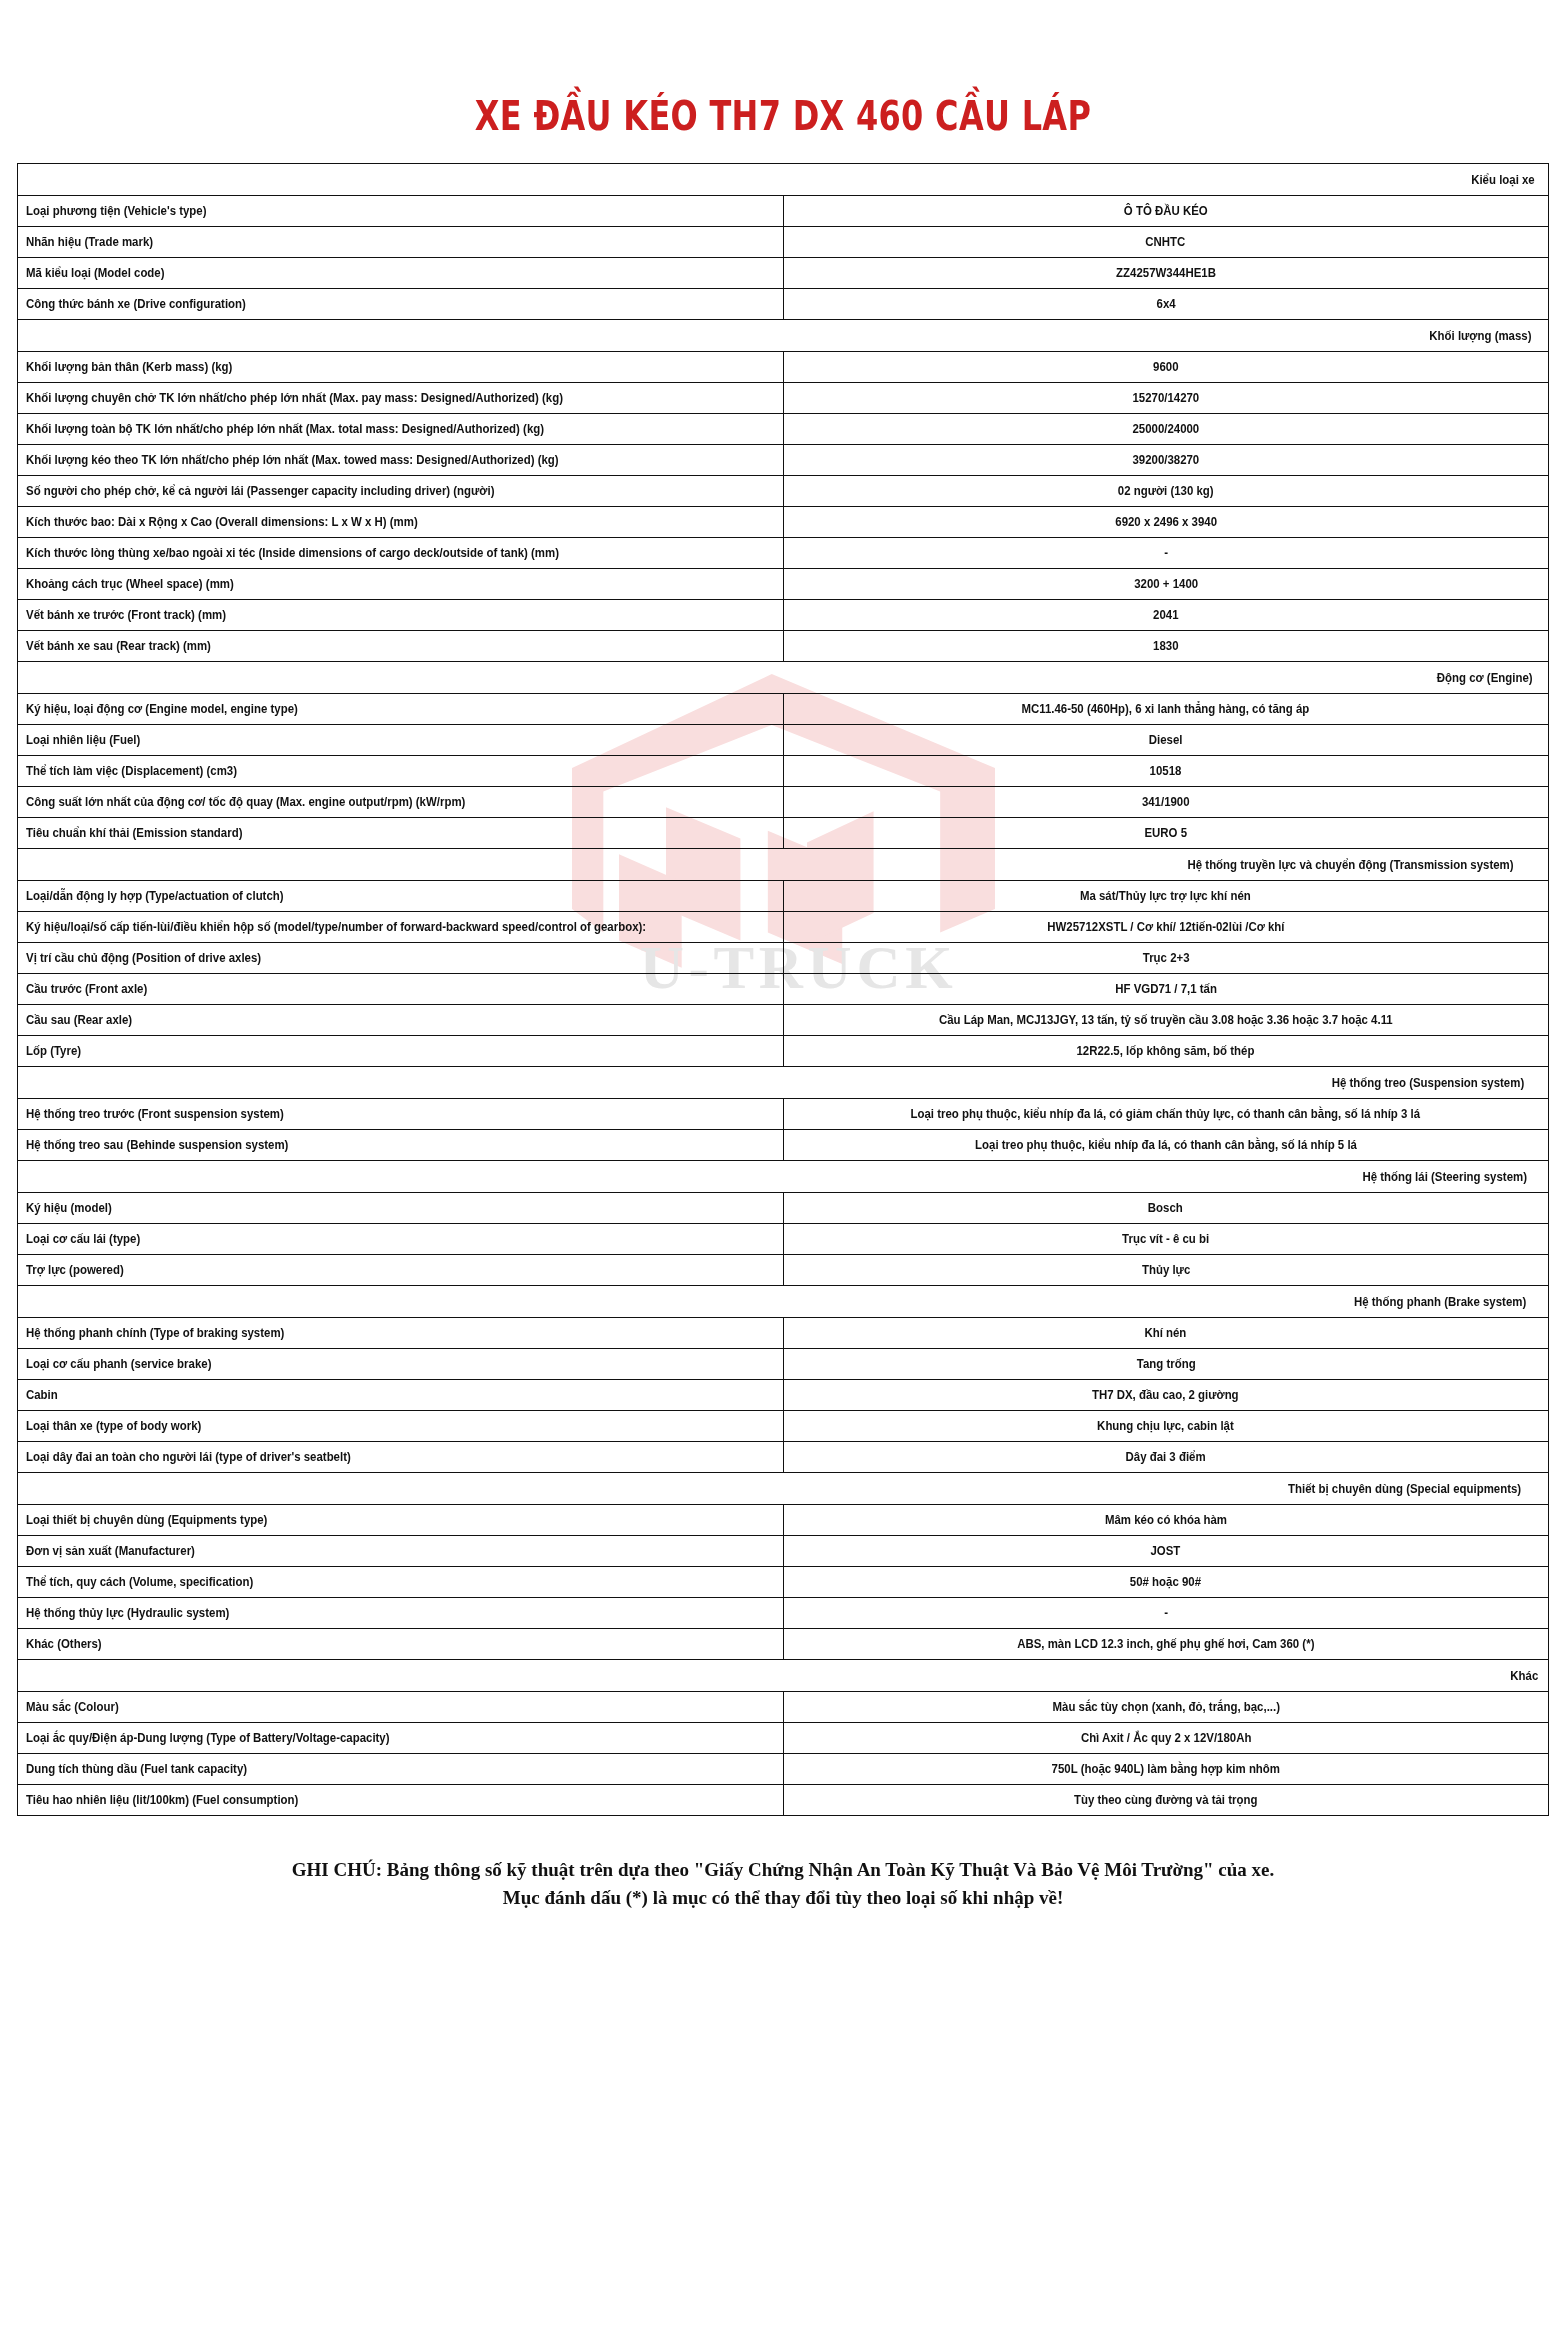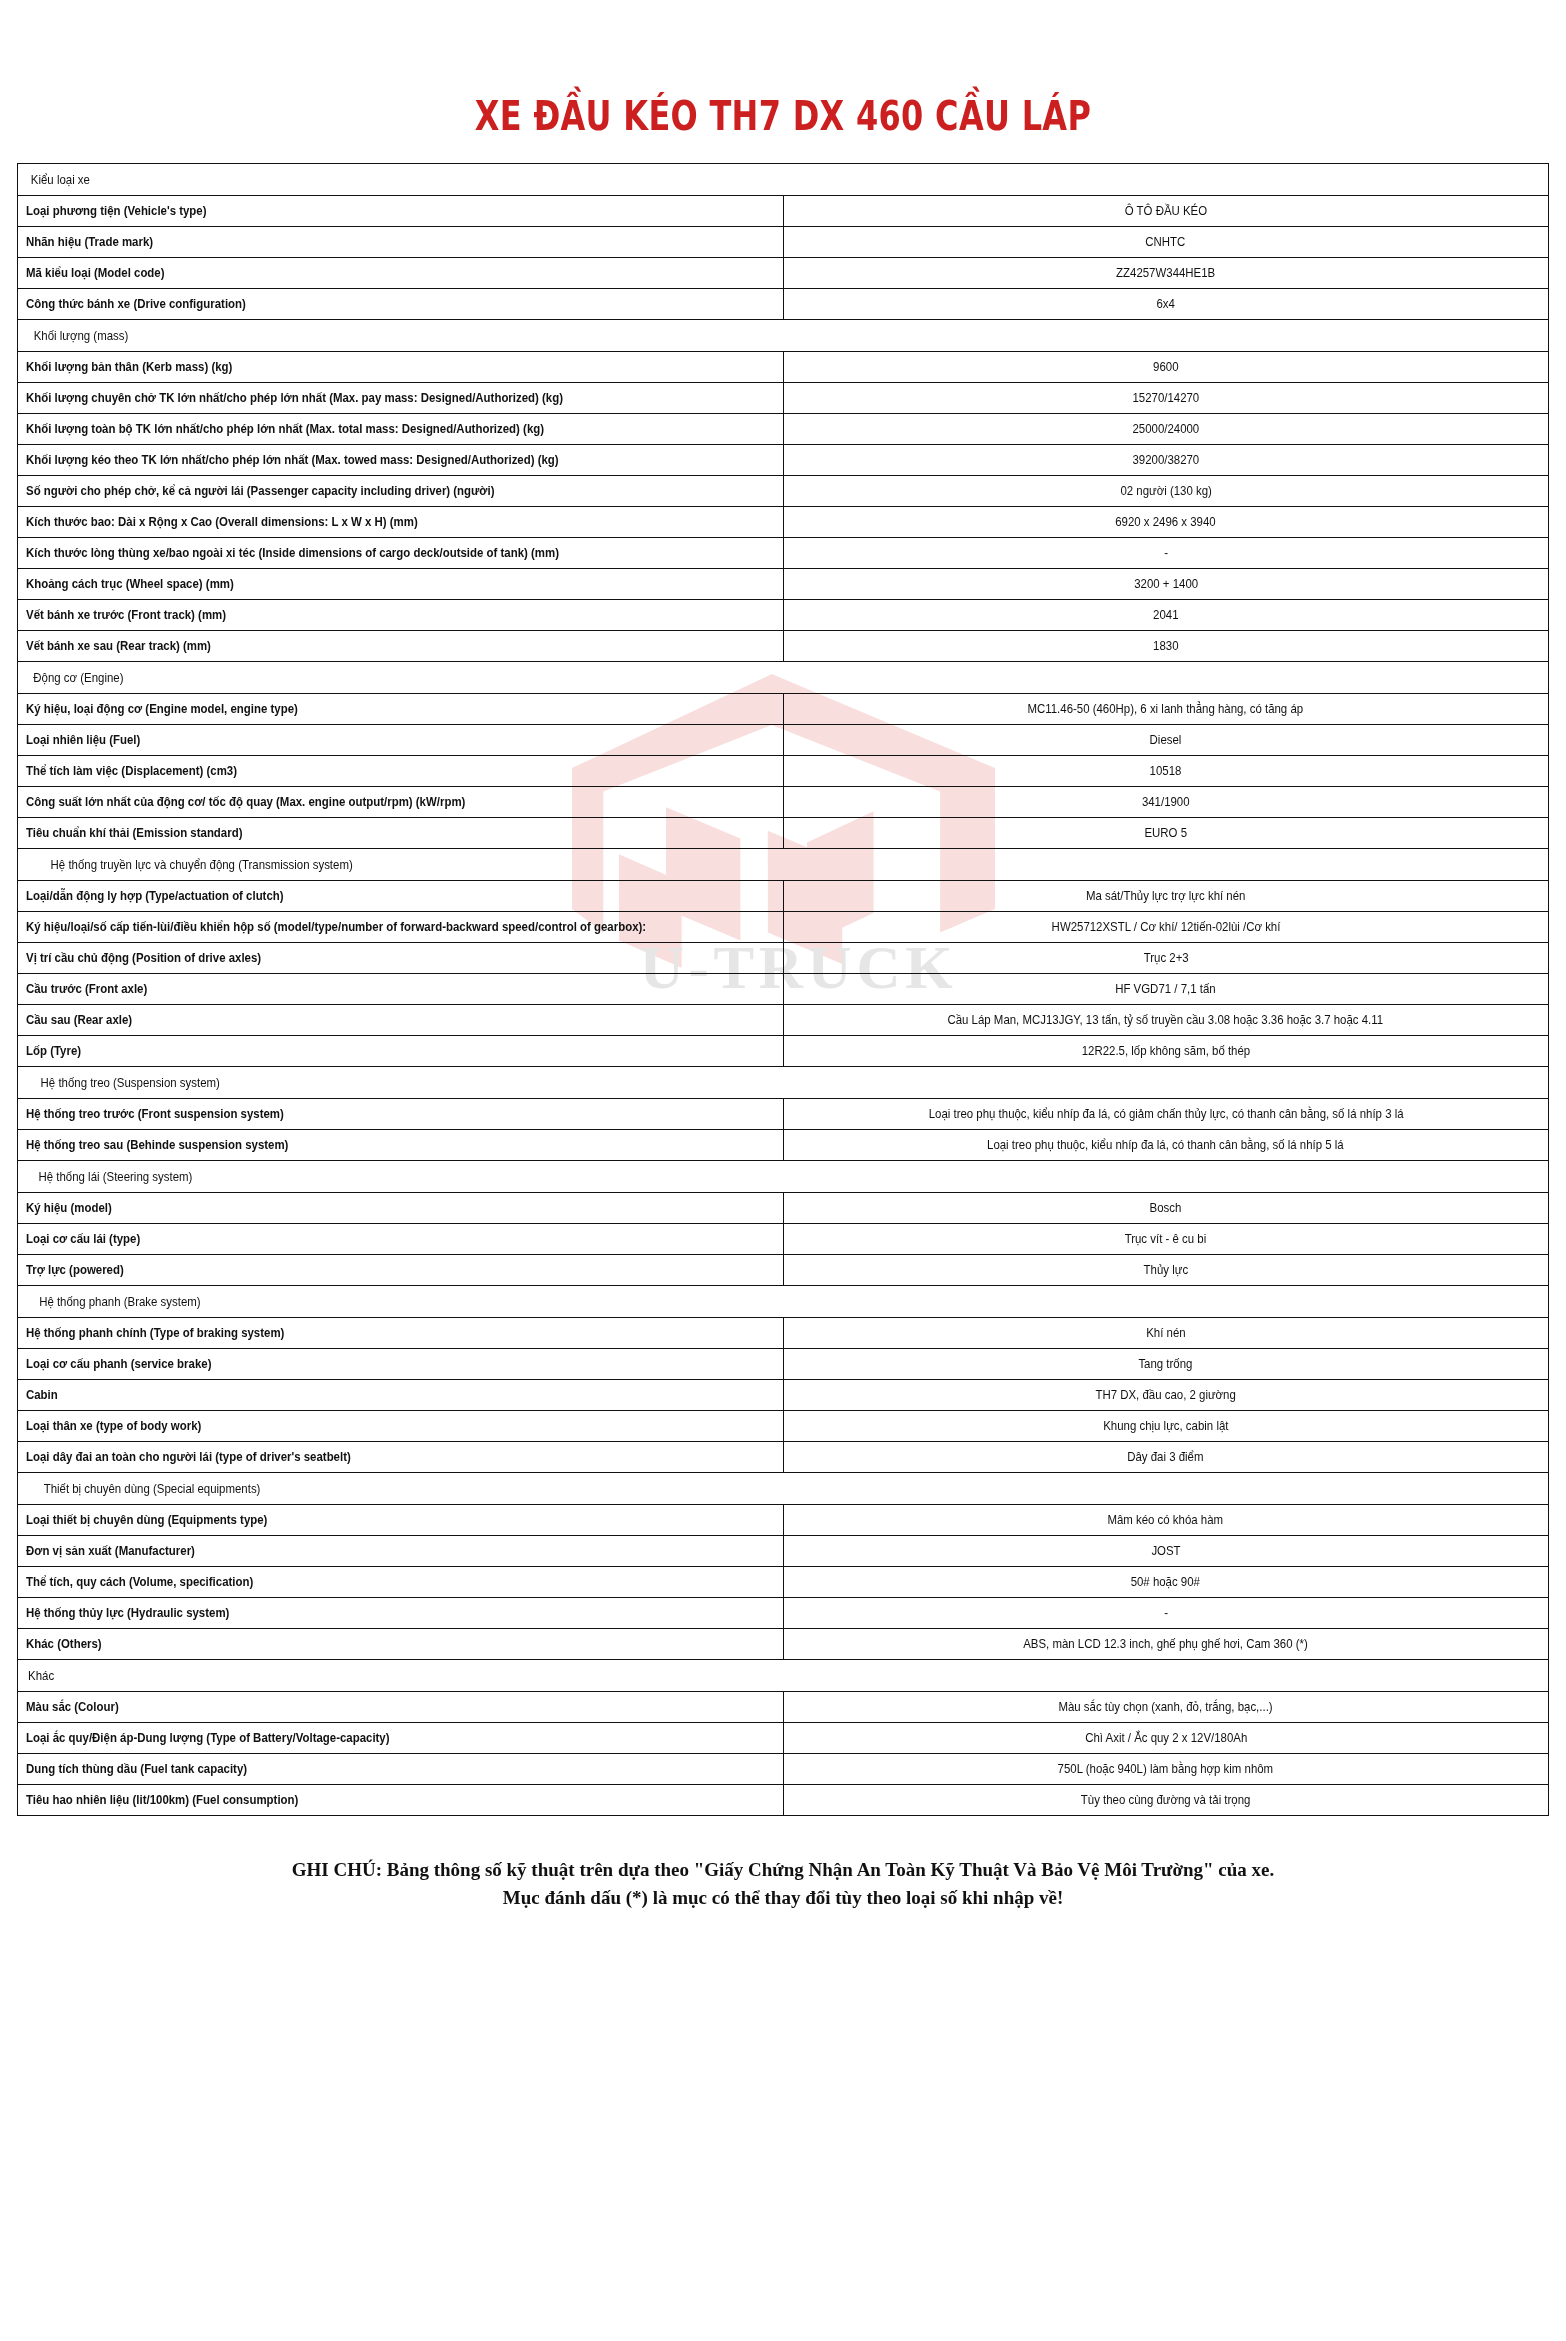--- a/index.html
+++ b/index.html
@@ -84,36 +84,36 @@
   table.spec td {
     border: 0.8px solid #111111;
     padding: 0 7.8px;
     font-size: 13.3px;
     line-height: 1.15;
     vertical-align: middle;
     background: transparent;
   }
   .sec-row td {
     background: #fadadd;
-    text-align: left;
-    font-weight: normal;
+    text-align: right;
+    font-weight: bold;
     height: 31px;
     font-size: 14px;
     border-top: 1.6px solid #111111;
     border-bottom: 1.6px solid #111111;
   }
   .lbl {
     width: 805px;
     text-align: left;
     font-weight: bold;
     height: 30px;
   }
   .val {
     text-align: center;
-    font-weight: normal;
+    font-weight: bold;
     height: 30px;
   }
 
   
   .cond {
     display: inline-block;
     transform: scaleX(0.86);
     transform-origin: left center;
     white-space: nowrap;
   }

